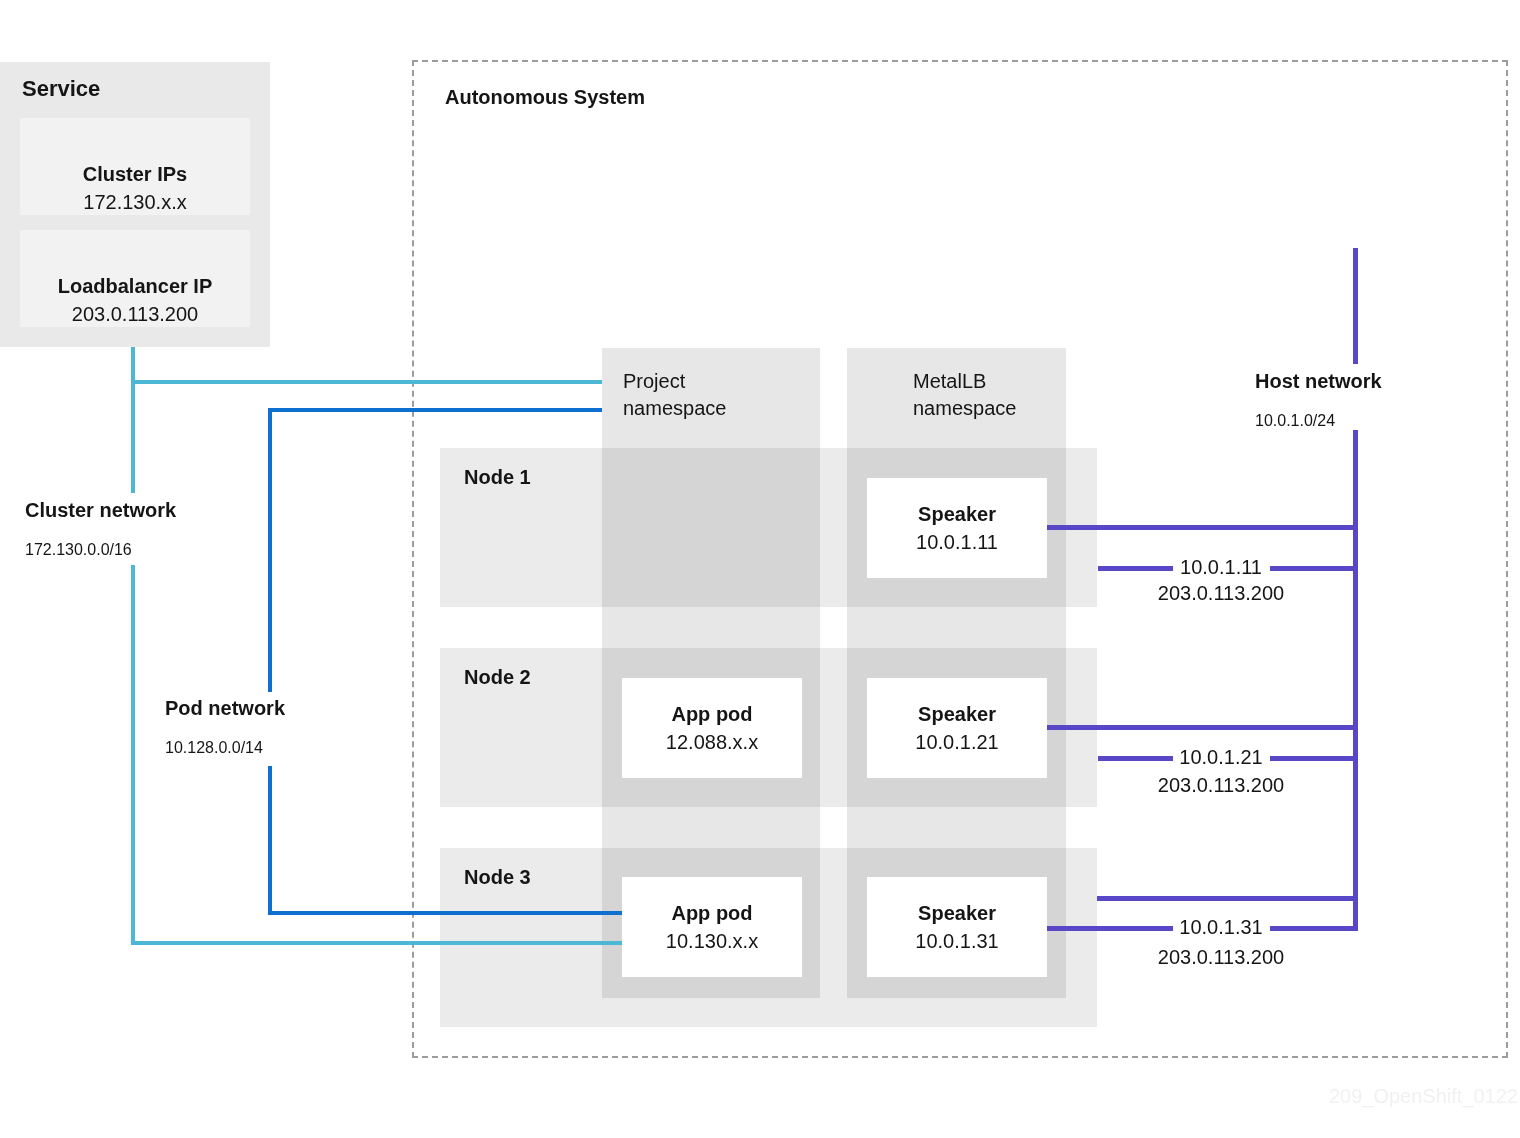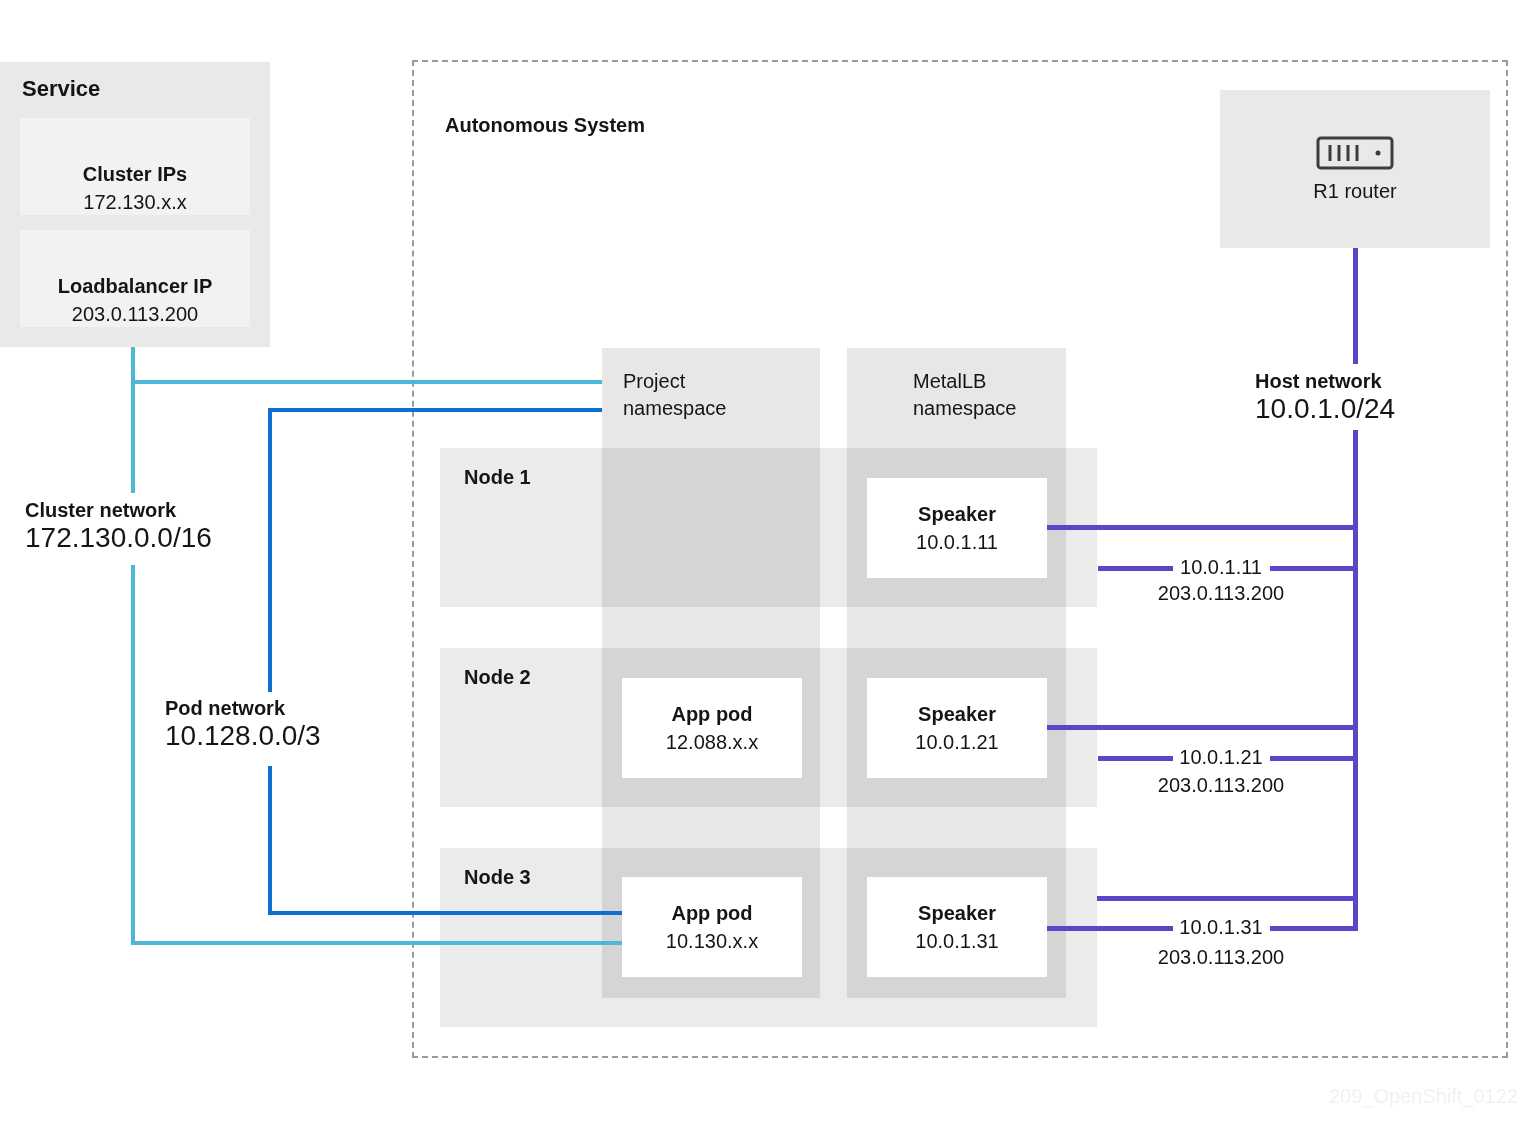--- a/index.html
+++ b/index.html
@@ -2,21 +2,21 @@
 <html style="--service_network: #4db8d5; --pod_network: #0d6fd0; --host_network: #5847c7; --band_gray: #ebebeb; --column_gray: #e7e7e7; --overlap_gray: #d5d5d5; --box_gray: #e9e9e9;"><head>
 <meta charset="utf-8">
 <style>
   html,body{margin:0;padding:0;background:#ffffff;}
   body{font-family:"Liberation Sans","DejaVu Sans",sans-serif;color:#151515;}
   .canvas{position:relative;width:1520px;height:1138px;background:#fff;overflow:hidden;}
   .abs{position:absolute;}
 
   
   .as-frame{left:412px;top:60px;width:1096px;height:998px;border:2px dashed #9c9c9c;box-sizing:border-box;z-index:0;}
-  .as-label{left:445px;top:86px;font-size:20px;font-weight:600;z-index:5;margin-top:28px;}
+  .as-label{left:445px;top:86px;font-size:20px;font-weight:600;z-index:5;}
 
   
   .service-box{left:0;top:62px;width:270px;height:285px;background:#e9e9e9;z-index:1;}
   .service-title{left:22px;top:76px;font-size:22px;font-weight:700;z-index:5;}
   .service-inner{left:20px;width:230px;height:97px;background:#f2f2f2;display:flex;flex-direction:column;align-items:center;justify-content:center;gap:5px;z-index:2;}
   .si-1{top:118px;}
   .si-2{top:230px;}
   .inner-title{font-size:20px;font-weight:600;margin-top:44px;}
   .inner-value{font-size:20px;font-weight:400;}
 
@@ -52,21 +52,21 @@
 
   
   .ln{z-index:3;}
   .ln-teal{background:var(--service_network,#4db8d5);}
   .ln-blue{background:var(--pod_network,#0d6fd0);}
   .ln-purple{background:var(--host_network,#5847c7);}
 
   
   .netlabel{text-align:left;z-index:5;background:transparent;}
   .netlabel .n{font-size:20px;font-weight:600;line-height:28px;}
-  .netlabel .c{font-size:28px;font-weight:400;line-height:28px;}
+  .netlabel .c{font-size:16px;font-weight:400;line-height:28px;margin-top:12px;}
   .svc-net{left:25px;top:496px;width:220px;}
   .pod-net{left:165px;top:694px;width:220px;}
   .host-net{left:1255px;top:367px;width:200px;}
 
   
   .linklabel{width:200px;text-align:center;font-size:20px;font-weight:400;z-index:5;}
   .ll{left:1121px;}
 
   .watermark{right:2px;top:1085px;font-size:20px;color:#f1f1f1;font-weight:400;z-index:1;}
 
@@ -84,33 +84,20 @@
   <div class="abs service-title">Service</div>
   <div class="abs service-inner si-1">
     <div class="inner-title">Cluster IPs</div>
     <div class="inner-value">172.130.x.x</div>
   </div>
   <div class="abs service-inner si-2">
     <div class="inner-title">Loadbalancer IP</div>
     <div class="inner-value">203.0.113.200</div>
   </div>
 
-  <div class="abs router-box">
-    <span>
-      <svg class="router-icon-svg" width="78" height="34" viewBox="0 0 78 34">
-        <rect x="2" y="2" width="74" height="30" rx="3" fill="none" stroke="#3d3d3d" stroke-width="3"></rect>
-        <line x1="14" y1="9" x2="14" y2="25" stroke="#3d3d3d" stroke-width="3"></line>
-        <line x1="23" y1="9" x2="23" y2="25" stroke="#3d3d3d" stroke-width="3"></line>
-        <line x1="32" y1="9" x2="32" y2="25" stroke="#3d3d3d" stroke-width="3"></line>
-        <line x1="41" y1="9" x2="41" y2="25" stroke="#3d3d3d" stroke-width="3"></line>
-        <circle cx="62" cy="17" r="2.5" fill="#3d3d3d"></circle>
-      </svg>
-    </span>
-    <div class="router-label">R1 router</div>
-  </div>
 
   <div class="abs col col-1"></div>
   <div class="abs col col-2"></div>
   <div class="abs col-header ch-1">Project
 namespace</div>
   <div class="abs col-header ch-2">MetalLB
 namespace</div>
 
   <div class="abs band band-1"></div>
   <div class="abs band band-2"></div>
@@ -172,21 +159,21 @@
     <div class="t">Speaker</div>
     <div class="v">10.0.1.31</div>
   </div>
 
   <div class="abs netlabel svc-net">
     <div class="n">Cluster network</div>
     <div class="c">172.130.0.0/16</div>
   </div>
   <div class="abs netlabel pod-net">
     <div class="n">Pod network</div>
-    <div class="c">10.128.0.0/3</div>
+    <div class="c">10.128.0.0/14</div>
   </div>
   <div class="abs netlabel host-net">
     <div class="n">Host network</div>
     <div class="c">10.0.1.0/24</div>
   </div>
 
   <div class="abs linklabel ll" style="top:556px;">10.0.1.11</div>
   <div class="abs linklabel ll" style="top:582px;">203.0.113.200</div>
   <div class="abs linklabel ll" style="top:746px;">10.0.1.21</div>
   <div class="abs linklabel ll" style="top:774px;">203.0.113.200</div>

